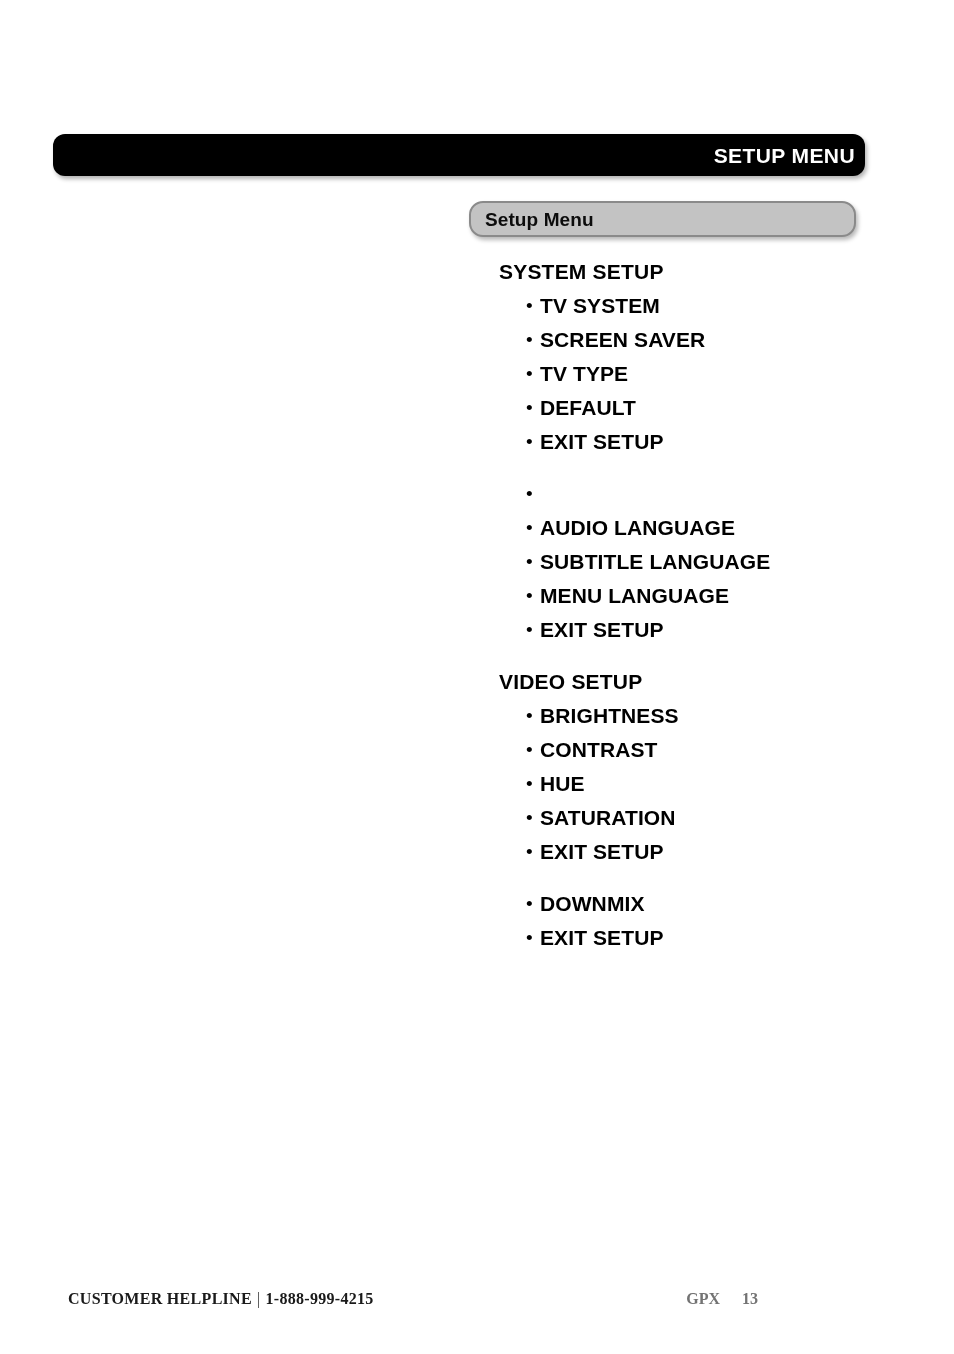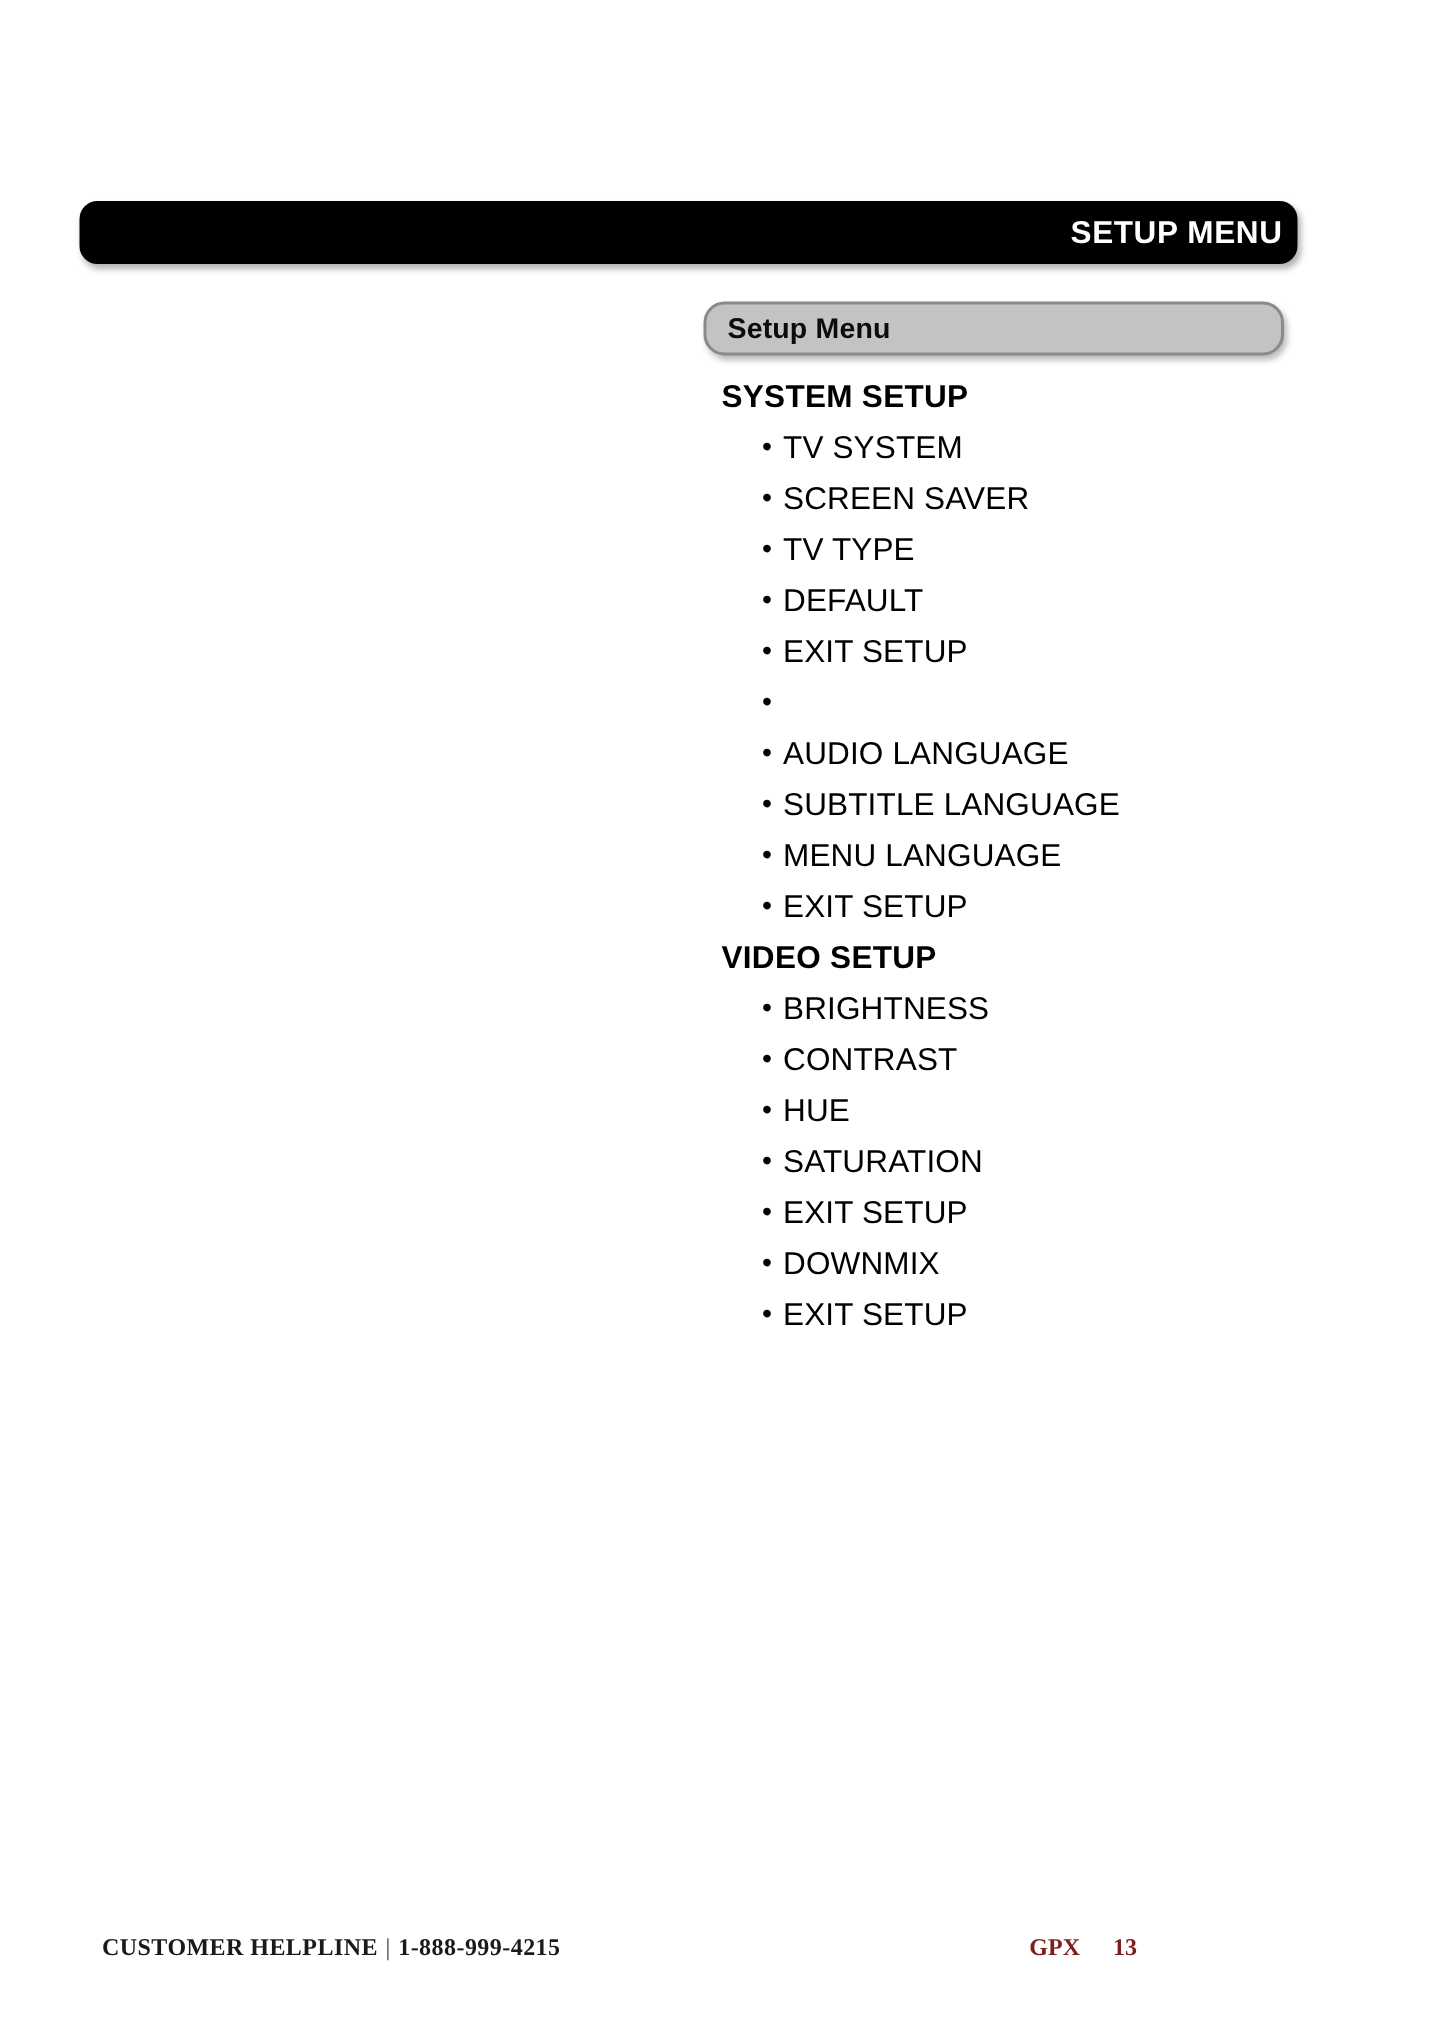--- a/index.html
+++ b/index.html
@@ -68,21 +68,21 @@
     letter-spacing: 0.1px;
     line-height: 1;
   }
 
   
   .sections {
     margin-top: 11px;
     padding-left: 12px;
   }
   .section {
-    margin: 0;
+    margin: 18px;
   }
   .section-heading {
     font-size: 21px;
     font-weight: bold;
     color: #000000;
     letter-spacing: 0.2px;
     height: 34px;
     line-height: 34px;
     white-space: nowrap;
   }
@@ -102,21 +102,21 @@
   .bullet {
     width: 14px;
     flex: 0 0 14px;
     font-size: 19px;
     line-height: 34px;
     color: #000000;
     text-align: left;
   }
   .item-label {
     font-size: 21px;
-    font-weight: normal;
+    font-weight: bold;
     color: #000000;
     letter-spacing: 0.1px;
     line-height: 34px;
   }
 
   
   .footer {
     position: absolute;
     left: 0;
     top: 1288px;
@@ -140,21 +140,21 @@
     font-weight: normal;
     color: #3a3a3a;
   }
   .footer-right {
     position: absolute;
     right: 60px;
     top: 0;
     font-family: "Liberation Serif", serif;
     font-size: 16px;
     font-weight: bold;
-    color: #7f1d1d;
+    color: #737373;
     white-space: nowrap;
     line-height: 22px;
   }
   .footer-brand { margin-right: 22px; }
 </style>
 </head>
 <body>
 
 <div class="header-bar">
   <span class="header-title">SETUP MENU</span>

